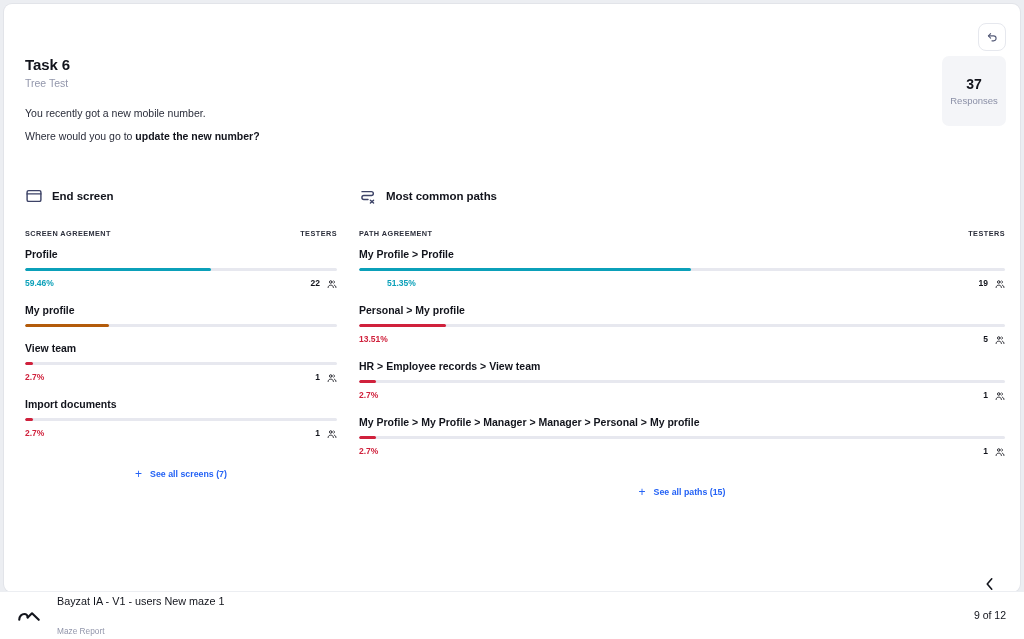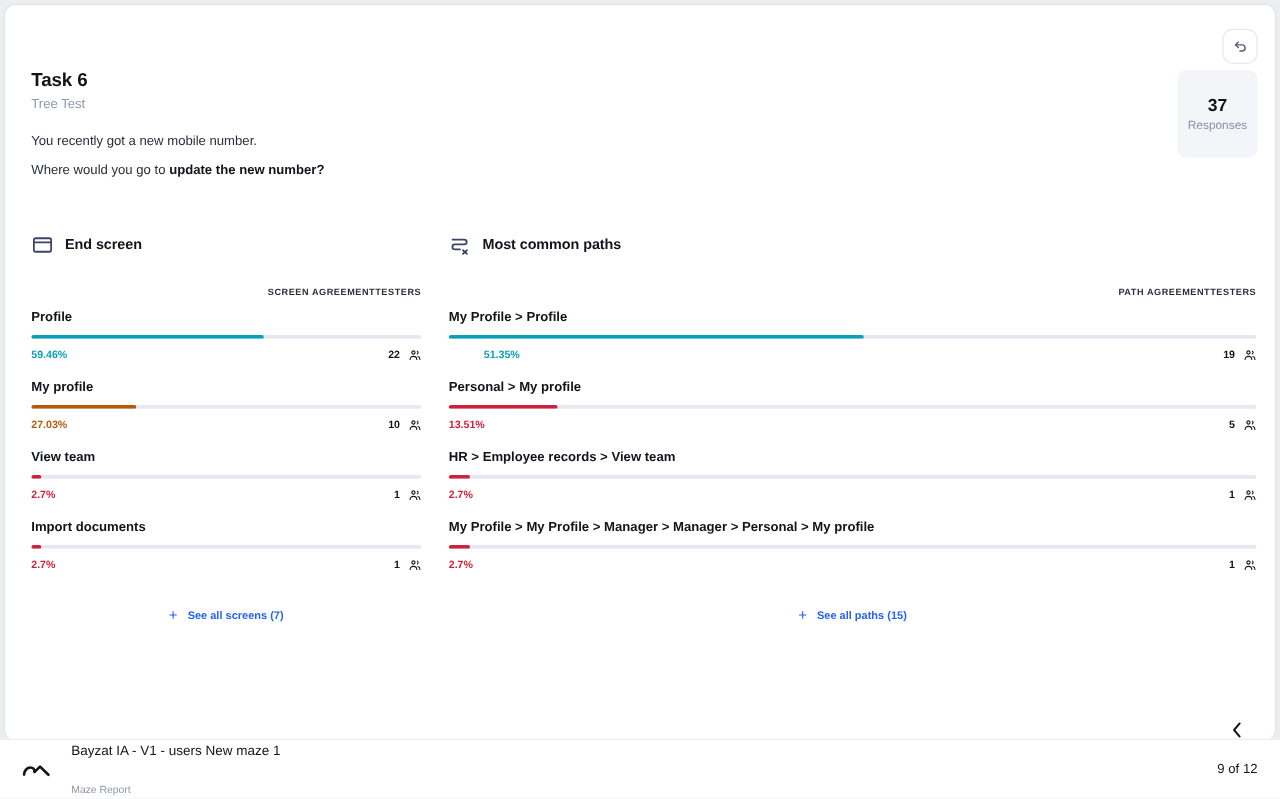--- a/index.html
+++ b/index.html
@@ -126,21 +126,21 @@
   .sec-head .sec-ico { width: 18px; height: 18px; display:block; flex:none; }
   .sec-head .sec-title {
     font-size: 11.5px;
     font-weight: 700;
     color: #12141c;
     letter-spacing: -0.05px;
   }
 
   .col-head {
     display: flex;
-    justify-content: flex-end;
+    justify-content: space-between;
     align-items: baseline;
     font-size: 7.3px;
     font-weight: 700;
     letter-spacing: 0.45px;
     color: #2c2f3c;
     padding-bottom: 8px;
   }
 
   .row { margin-bottom: 13px; }
   .row .rlabel {
@@ -316,34 +316,20 @@
                       <path d="M17.6 14.9 c2.5 0.5 3.9 2.6 3.9 5.5"></path>
                     </svg>
                   </span>
                 </span>
               </div>
             </div>
             <div class="row">
               <div class="rlabel">My profile</div>
               <div class="track">
                 <div class="fill" style="width:27.03%;background:#b35b0a;"></div>
-              </div>
-              <div class="rfoot">
-                <span class="pct" style="color:#b35b0a;">27.03%</span>
-                <span class="count-wrap">
-                  <span class="count">10</span>
-                  <span>
-                    <svg class="users-ico" viewBox="0 0 24 24" fill="none" stroke="#12141c" stroke-width="2.1" stroke-linecap="round" stroke-linejoin="round">
-                      <circle cx="9" cy="7.2" r="3.1"></circle>
-                      <path d="M2.6 20.4 c0 -3.5 2.9 -5.7 6.4 -5.7 s6.4 2.2 6.4 5.7"></path>
-                      <path d="M16.4 4.6 a3.1 3.1 0 0 1 0 5.4"></path>
-                      <path d="M17.6 14.9 c2.5 0.5 3.9 2.6 3.9 5.5"></path>
-                    </svg>
-                  </span>
-                </span>
               </div>
             </div>
             <div class="row">
               <div class="rlabel">View team</div>
               <div class="track">
                 <div class="fill" style="width:2.7%;background:#d0213c;"></div>
               </div>
               <div class="rfoot">
                 <span class="pct" style="color:#d0213c;">2.7%</span>
                 <span class="count-wrap">

